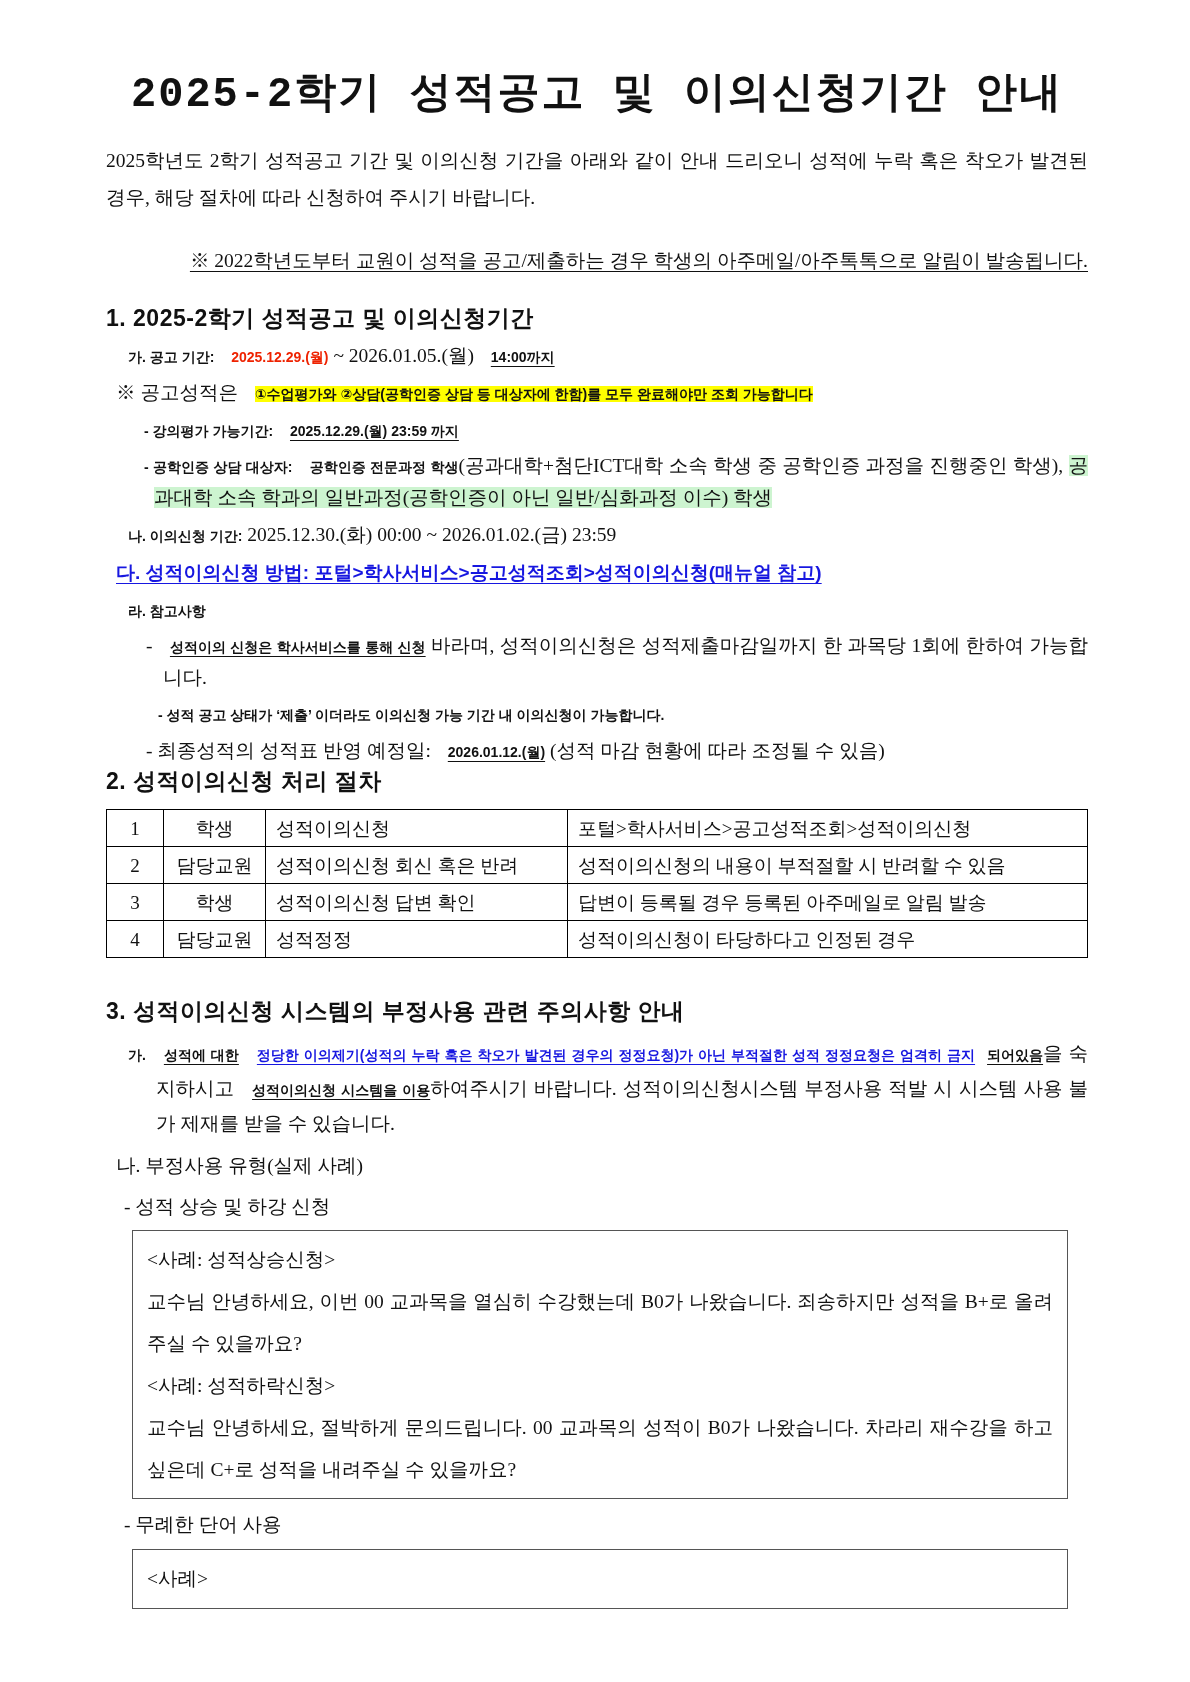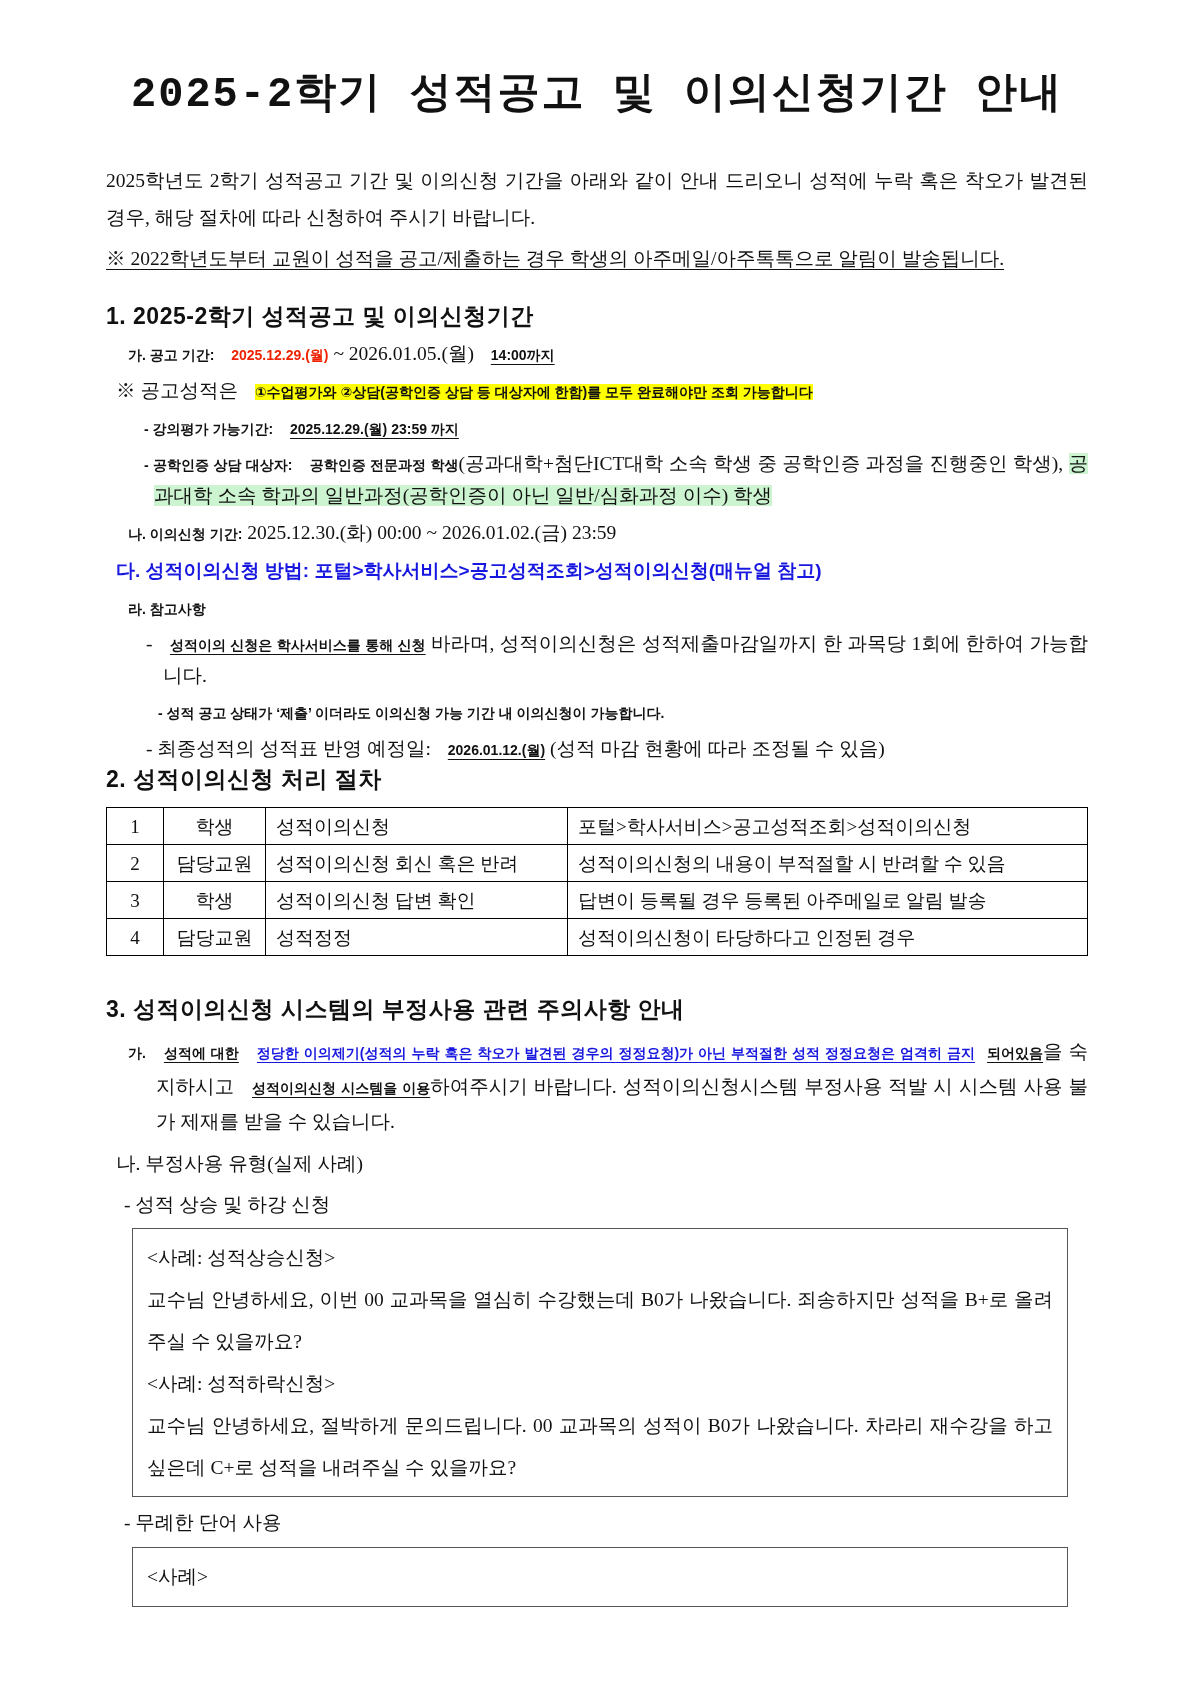--- a/index.html
+++ b/index.html
@@ -8,22 +8,22 @@
     width:1190px; height:1682px; margin:0 auto; overflow:hidden;
     font-family:"Liberation Serif","DejaVu Serif",serif;
     color:#111; font-size:19.5px;
   }
   .page { padding:64px 102px 0 106px; }
 
   h1.doc-title {
     font-family:Liberation Mono, monospace;
     font-size:42px; font-weight:bold; text-align:center; letter-spacing:2px;
   }
-  p.intro { margin-top:42px; line-height:1.9; text-align:justify; }
-  p.mail-notice { margin-top:6px; line-height:1.7; }
+  p.intro { margin-top:22px; line-height:1.9; text-align:justify; }
+  p.mail-notice { margin-top:28px; line-height:1.7;text-align:right; }
   p.mail-notice span { text-decoration:underline; text-underline-offset:4px; }
 
   h2.sec {
     font-family:"Liberation Sans","DejaVu Sans",sans-serif;
     font-size:23px; font-weight:bold; letter-spacing:0.5px;
   }
   .sec1 { margin-top:26px; }
   .sec2 { }
   .sec3 { margin-top:38px; }
 
@@ -31,21 +31,21 @@
   .u { text-decoration:underline; text-underline-offset:4px; }
   .red { color:var(--c-red); }
   .blue { color:var(--c-blue); }
   .hl-y { background:var(--c-yellow); }
   .hl-g { background:var(--c-green); }
 
   p.item { margin:6px 0 0 10px; line-height:1.6; }
   p.s1sub { margin:5px 0 0 26px; padding-left:22px; text-indent:-22px; line-height:1.62; text-align:justify; }
   p.rasub { margin:5px 0 0 40px; padding-left:17px; text-indent:-17px; line-height:1.62; text-align:justify; }
   p.link-line { margin:6px 0 0 10px; line-height:1.6; }
-  .link-line span { color:var(--c-blue); font-weight:bold; text-underline-offset:4px;
+  .link-line span { color:var(--c-blue); font-weight:bold; text-decoration:underline; text-underline-offset:4px;
                     font-family:"Liberation Sans","DejaVu Sans",sans-serif; font-size:19px; }
 
   table.ptable { border-collapse:collapse; width:100%; margin-top:12px; table-layout:fixed;
                  border:1.5px solid #000; }
   table.ptable th, table.ptable td { border:1px solid #000; padding:4px 10px; line-height:1.45; }
   table.ptable th { font-family:"Liberation Sans","DejaVu Sans",sans-serif; font-weight:bold;
                     font-size:19px; height:40px; }
   table.ptable td { height:37px; font-size:19px; }
   td.c { text-align:center; }
 

